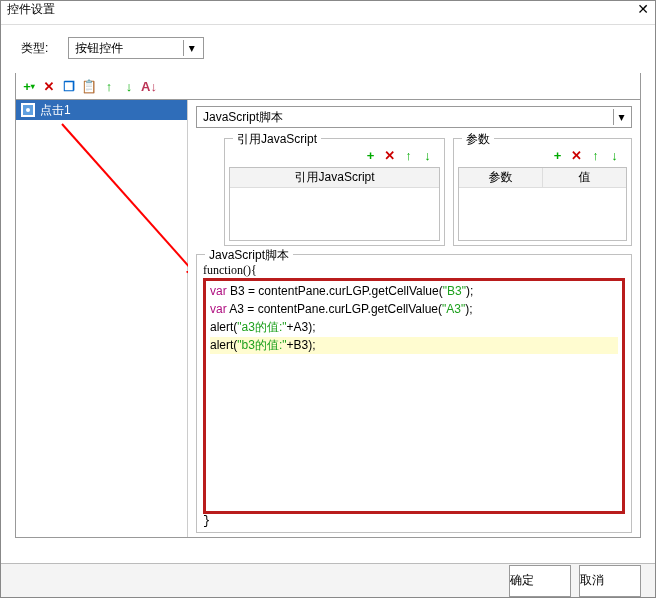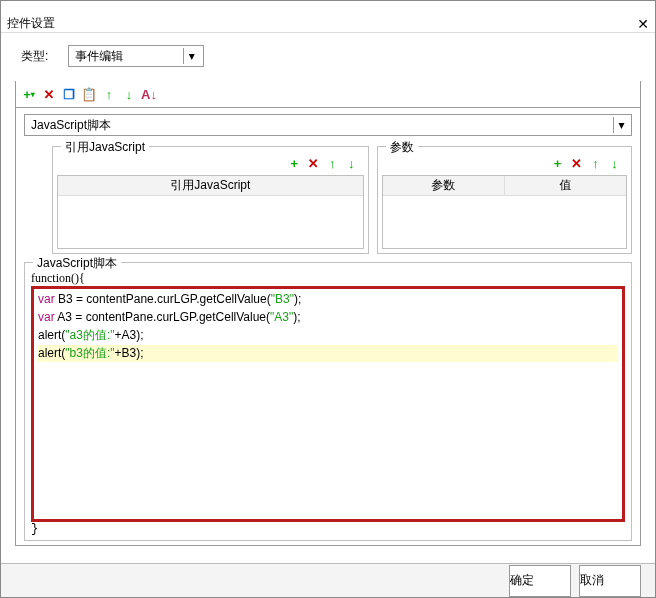--- a/index.html
+++ b/index.html
@@ -1,17 +1,17 @@
 <!DOCTYPE html>
 <html><head>
 <meta charset="utf-8">
 <style>
 * { box-sizing: border-box; margin: 0; padding: 0; font-family: "Microsoft YaHei", SimSun, sans-serif; font-size: 12px; }
 body { background: #fff; width: 656px; height: 598px; position: relative; border: 1px solid #888; }
-.titlebar { height: 32px; display: flex; align-items: flex-end; justify-content: space-between; padding: 0 6px; border-bottom: 1px solid #ddd; background: #fff; }
+.titlebar { height: 24px; display: flex; align-items: flex-start; justify-content: space-between; padding: 0 6px; border-bottom: 1px solid #ddd; background: #fff; }
 .titlebar .close { font-family: Arial; font-size: 14px; cursor: default; }
 .content { padding: 12px 14px 8px 14px; }
 .type-row { display: flex; align-items: center; gap: 20px; margin-bottom: 14px; margin-left: 6px; }
 .type-select { width: 136px; height: 22px; border: 1px solid #999; background: #fff; display: flex; align-items: center; justify-content: space-between; padding: 0 4px 0 6px; }
 .chev { width: 16px; height: 16px; border-left: 1px solid #999; display: flex; align-items: center; justify-content: center; }
 .tabs { display: flex; border-bottom: 1px solid #999; margin-left: 2px; }
 .tab { padding: 3px 10px; border: 1px solid #999; border-bottom: none; margin-right: 2px; background: #f4f4f4; position: relative; top: 1px; }
 .tab.active { background: #fff; border-bottom: 1px solid #fff; }
 .toolbar { display: flex; align-items: center; gap: 2px; padding: 4px 4px; border: 1px solid #999; border-top: none; }
 .tool { width: 18px; height: 18px; display: flex; align-items: center; justify-content: center; font-weight: bold; font-size: 13px; }
@@ -45,37 +45,56 @@
 
 <div class="titlebar">
   <span>控件设置</span>
   <span class="close">✕</span>
 </div>
 
 <div class="content">
   <div class="type-row">
     <span>类型:</span>
     <div class="type-select">
-      <span>事件编辑</span>
+      <span>按钮控件</span>
       <span class="chev">▾</span>
     </div>
   </div>
 
 
   <div class="toolbar">
     <span class="tool green">+<span style="font-size:8px;">▾</span></span>
     <span class="tool red">✕</span>
     <span class="tool blue">❐</span>
     <span class="tool orange">📋</span>
     <span class="tool green">↑</span>
     <span class="tool green">↓</span>
     <span class="tool" style="color:#b35">A↓</span>
   </div>
 
   <div class="workarea">
+    <div class="left-panel">
+      <div class="event-item">
+        <span class="event-icon">
+          <svg width="12" height="12">
+              <rect x="1" y="1" width="10" height="10" fill="#5fa0e0"></rect>
+              <circle cx="6" cy="6" r="2" fill="#fff"></circle>
+            </svg>
+        </span>
+        <span>点击1</span>
+      </div>
+      <svg class="arrow-svg" width="172" height="438">
+        <defs>
+            <marker id="ah" markerWidth="10" markerHeight="10" refX="8" refY="3" orient="auto">
+              <path d="M0,0 L0,6 L9,3 z" fill="#f00"></path>
+            </marker>
+          </defs>
+        <line x1="46" y1="24" x2="185" y2="180" stroke="#f00" stroke-width="2" marker-end="url(#ah)"></line>
+      </svg>
+    </div>
 
     <div class="right-panel">
       <div class="script-select">
         <span>JavaScript脚本</span>
         <span class="chev">▾</span>
       </div>
 
       <div class="fieldset-row">
         <div class="fs fs-left">
           <span class="fs-legend">引用JavaScript</span>

